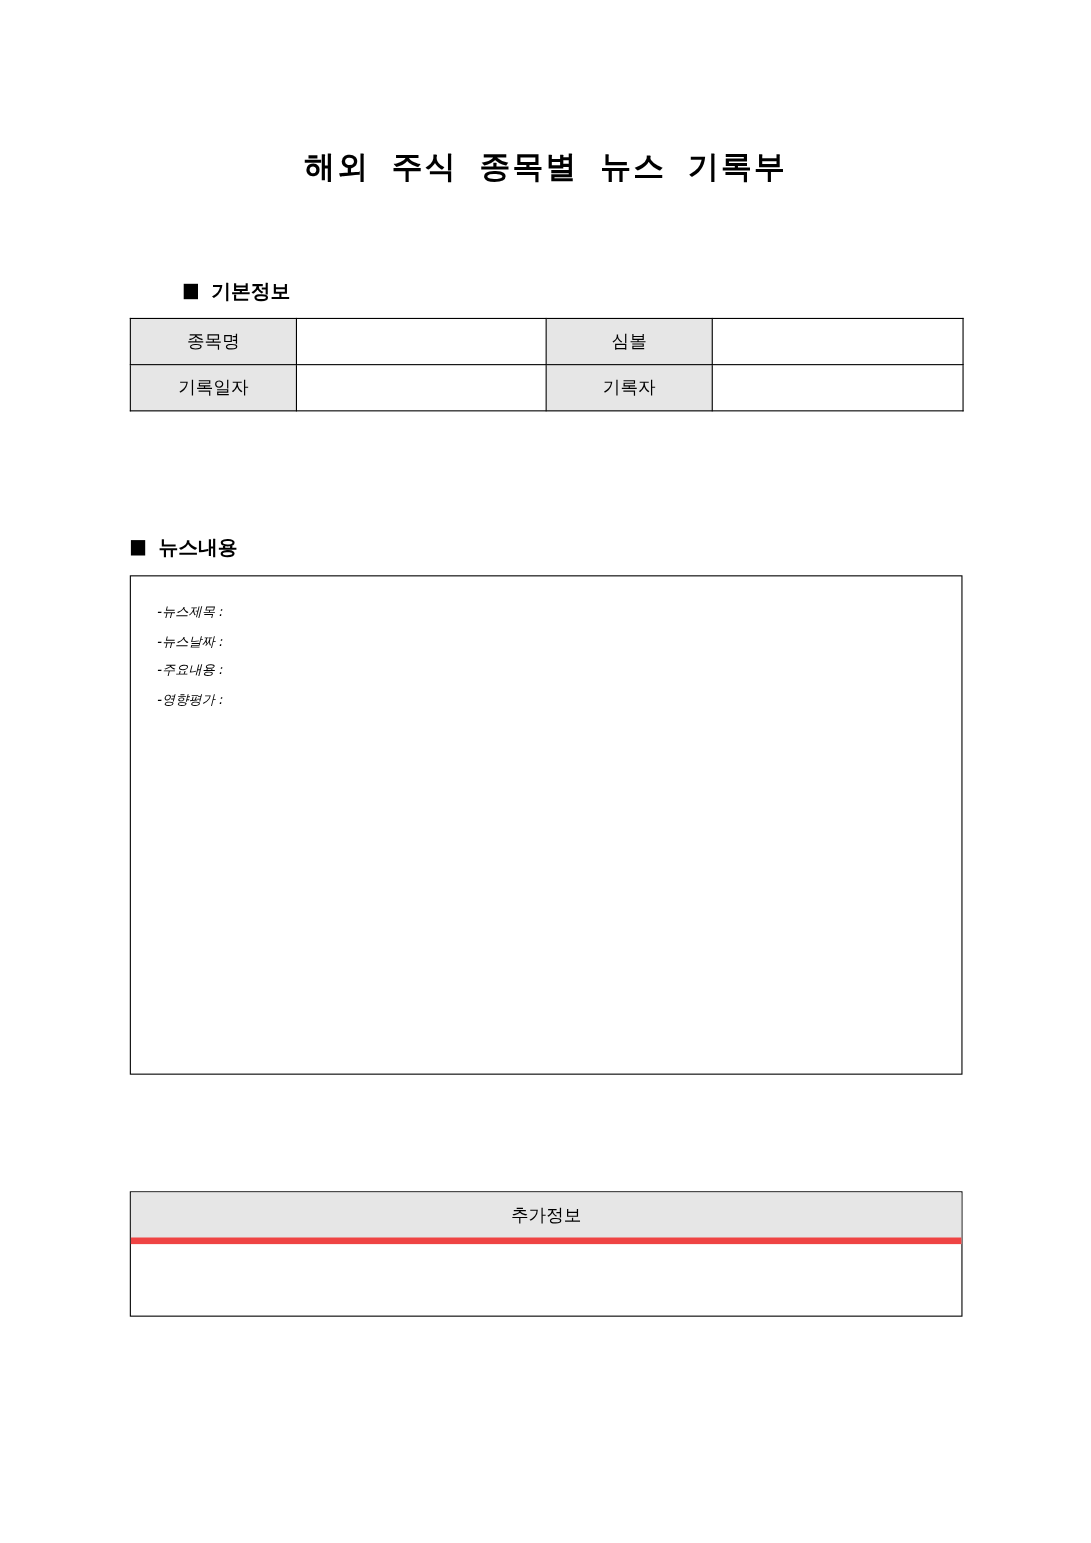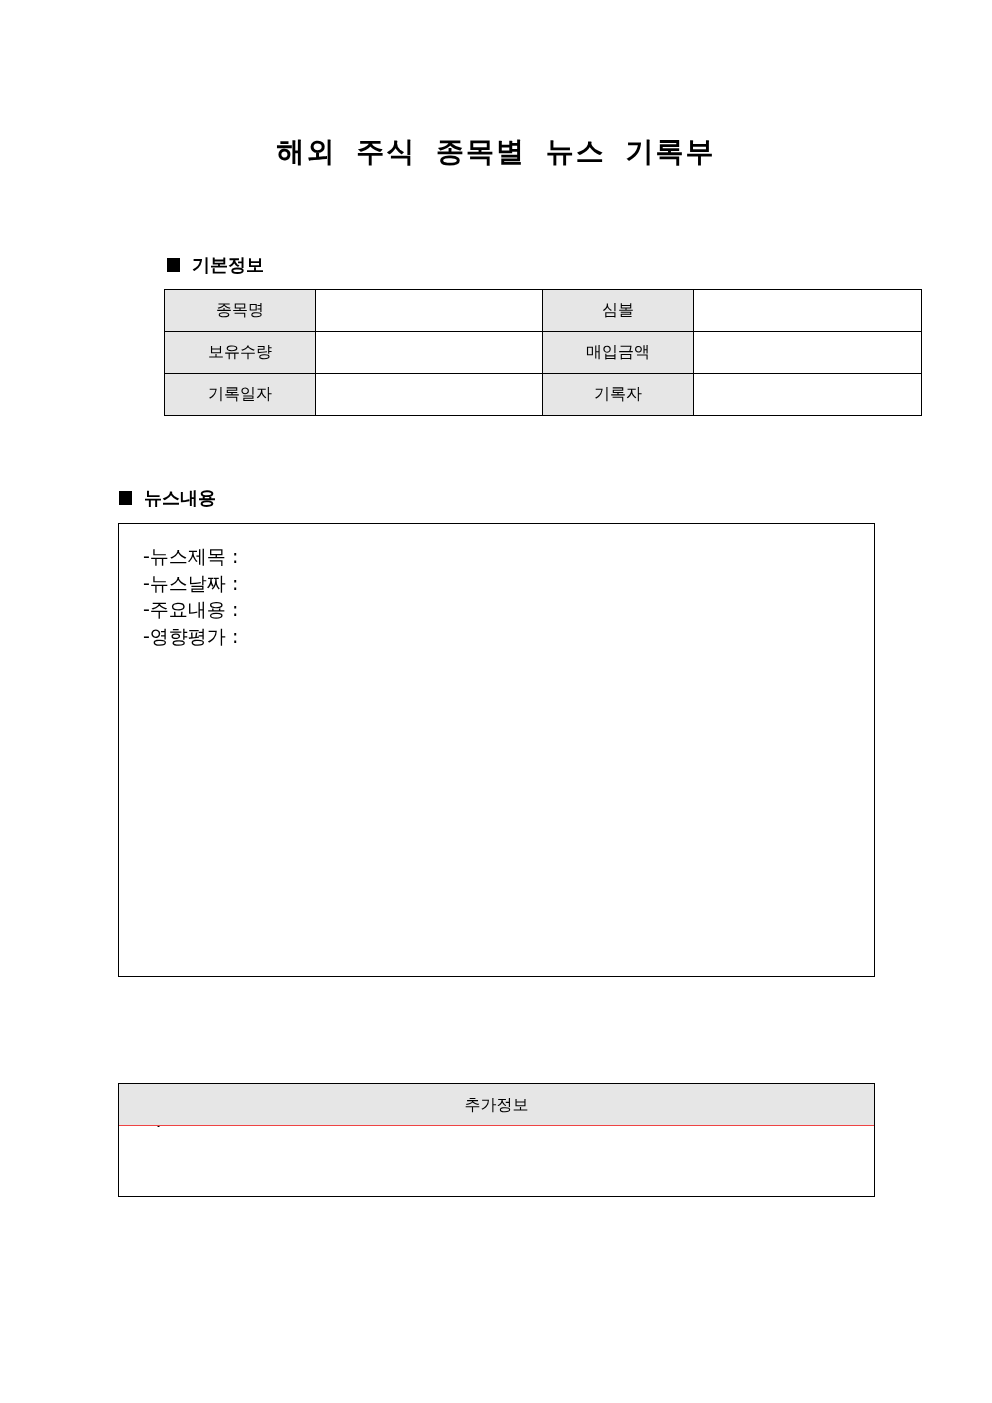--- a/index.html
+++ b/index.html
@@ -13,38 +13,38 @@
   }
   .section-head {
     position: absolute; left: 119px; font-size: 18px; font-weight: bold;
     display: flex; align-items: center; height: 24px;
   }
   .section-head .sq {
     display: inline-block; width: 13px; height: 14px; background: #000; margin-right: 12px;
   }
   table.info {
     position: absolute; left: 118px; top: 289px; width: 757px;
-    border-collapse: collapse; table-layout: fixed; margin-left: 46px;
+    border-collapse: collapse; table-layout: fixed;
   }
   table.info td {
     border: 1px solid #000; height: 41px; padding: 0; font-size: 16px;
     text-align: center; vertical-align: middle;
   }
   table.info td.lbl { background: #e6e6e6; }
   .newsbox {
     position: absolute; left: 118px; top: 523px; width: 755px; height: 452px;
     border: 1px solid #000;
   }
-  .newsbox .lines { position: absolute; left: 24px; top: 19px; font-size: 19px; line-height: 26.7px; }
+  .newsbox .lines { position: absolute; left: 24px; top: 19px; font-size: 12px; line-height: 26.7px; font-style: italic; }
   .remark {
     position: absolute; left: 118px; top: 1083px; width: 755px; height: 112px;
     border: 1px solid #000;
   }
   .remark .hdr {
-    height: 41px; background: #e6e6e6; border-bottom: 1px solid #ef4444;
+    height: 41px; background: #e6e6e6; border-bottom: 6px solid #ef4444;
     text-align: center; line-height: 41px; font-size: 16px;
   }
   .remark .body { height: 70px; }
 </style>
 </head>
 <body>
 
 <div class="title">해외 주식 종목별 뉴스 기록부</div>
 
 <div class="section-head" style="top:253px;padding-left:48px;">
@@ -57,26 +57,20 @@
       <col style="width:151px">
       <col style="width:227px">
       <col style="width:151px">
       <col style="width:228px">
     </colgroup>
   <tbody>
       <tr>
     <td class="lbl">종목명</td>
     <td></td>
     <td class="lbl">심볼</td>
-    <td></td>
-  </tr>
-  <tr>
-    <td class="lbl">보유수량</td>
-    <td></td>
-    <td class="lbl">매입금액</td>
     <td></td>
   </tr>
   <tr>
     <td class="lbl">기록일자</td>
     <td></td>
     <td class="lbl">기록자</td>
     <td></td>
   </tr>
 </tbody>
   </table>

